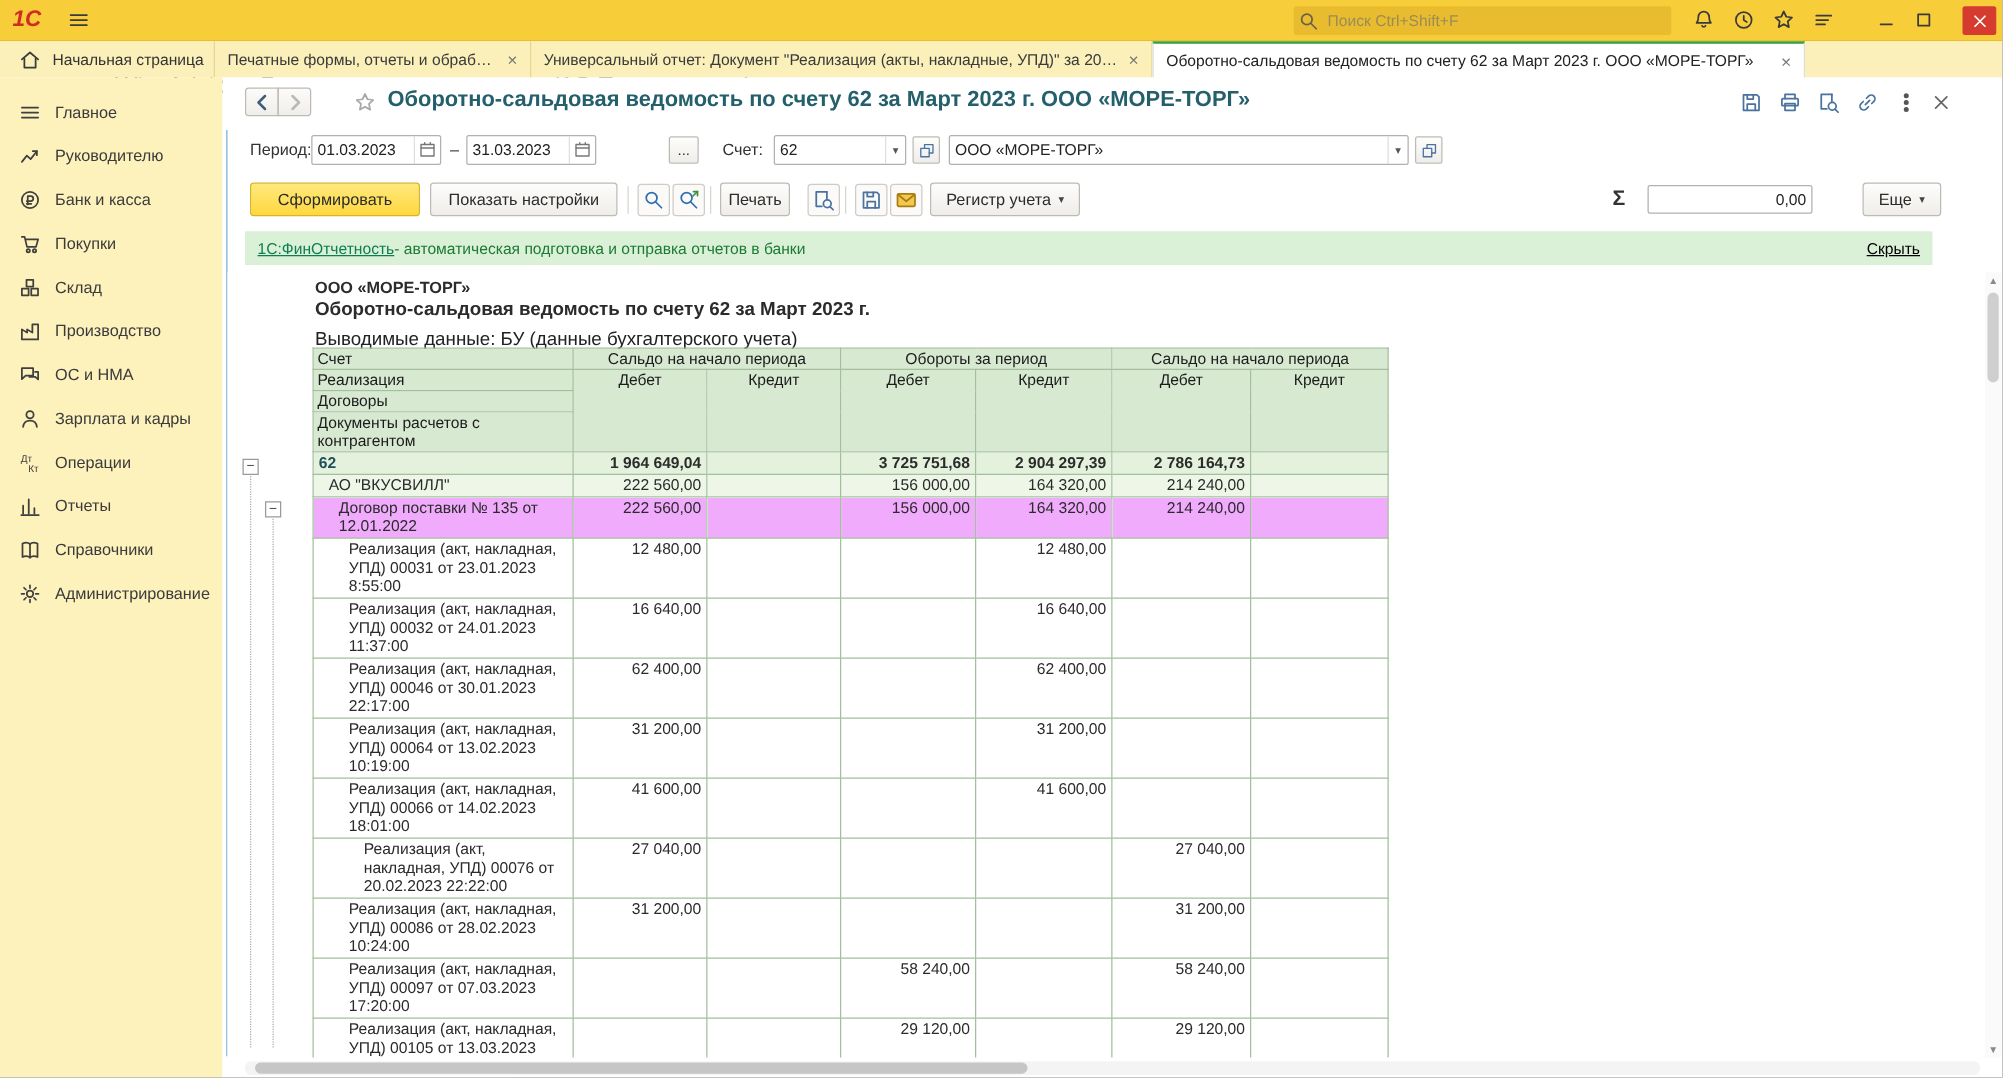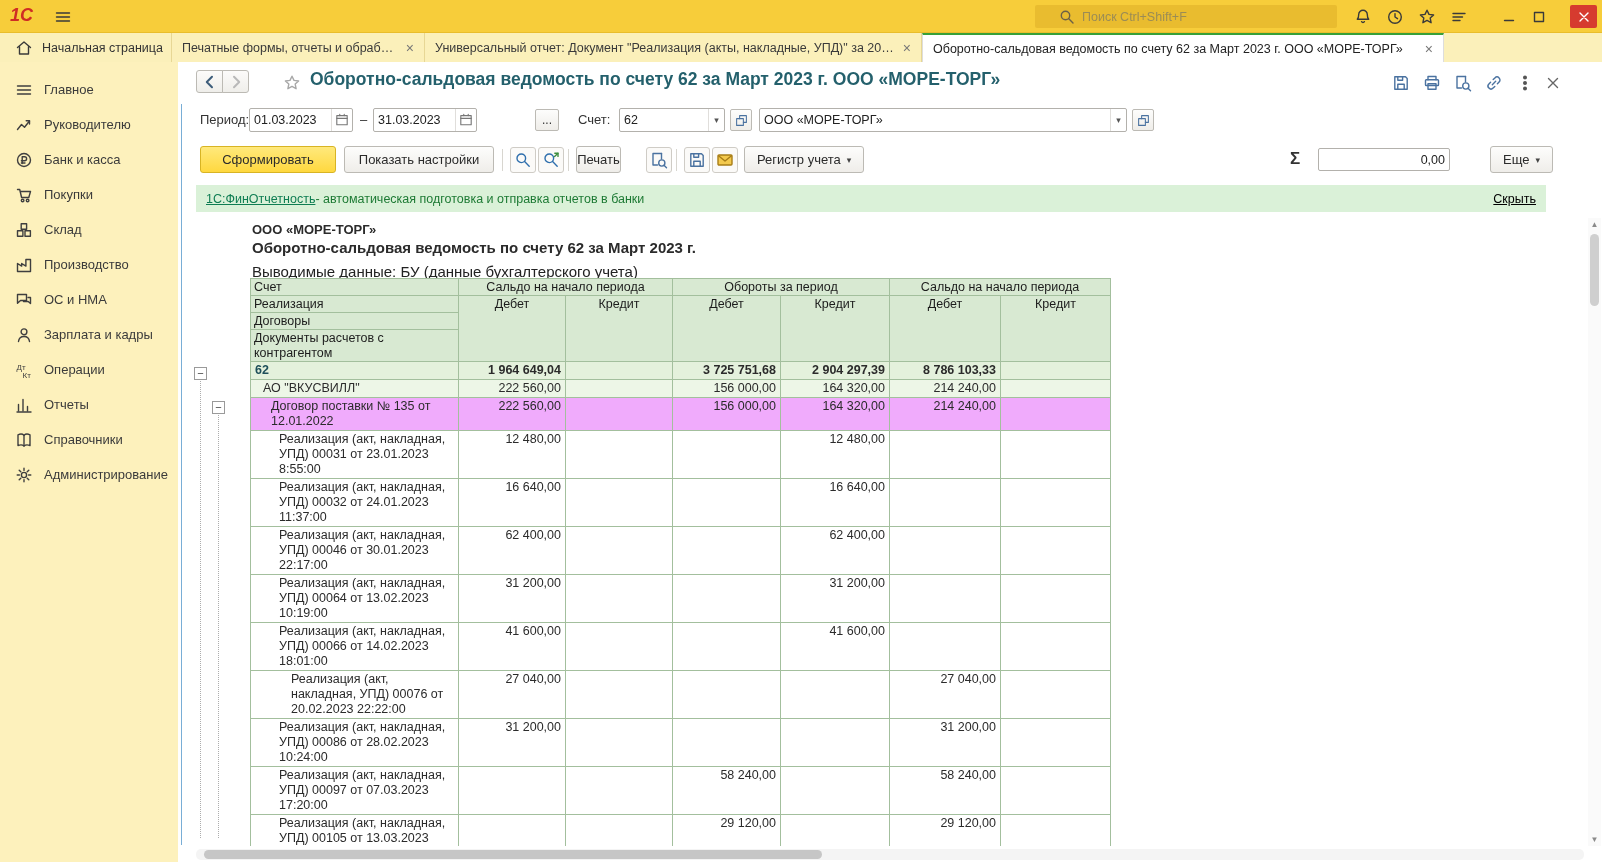--- a/index.html
+++ b/index.html
@@ -1,25 +1,25 @@
 <!DOCTYPE html>
 <html><head>
 <meta charset="utf-8">
 <style>
   html,body{margin:0;padding:0;background:#888;}
   .app{position:relative;width:1602px;height:862px;overflow:hidden;background:#fff;
        font-family:"Liberation Sans","DejaVu Sans",sans-serif;font-size:13px;color:#2b2b2b;}
-  .ic{display:inline-flex;align-items:center;justify-content:center;}
+  .ic{display:inline-flex;justify-content:center;}
 
   
   .titlebar{position:absolute;left:0;top:0;width:100%;height:33px;background:#f7cd3a;border-bottom:1px solid #e9bd2c;box-sizing:border-box;}
   .tb-logo{position:absolute;left:10px;top:5px;font-weight:bold;font-style:italic;font-size:18px;color:#cf2d24;}
   .tb-menu{position:absolute;left:52px;top:6px;width:22px;height:22px;}
   .tb-title{position:absolute;left:92px;top:24px;font-size:19px;color:#2f2f2f;white-space:nowrap;margin-top:34px;}
-  .tb-search{position:absolute;left:1035px;top:5px;width:302px;height:23px;background:#e9bc2f;border-radius:2px;display:flex;align-items:center;padding:0 22px;box-sizing:border-box;}
+  .tb-search{position:absolute;left:1035px;top:5px;width:302px;height:23px;background:#e9bc2f;border-radius:2px;display:flex;align-items:center;padding:0 2px;box-sizing:border-box;}
   .tb-search .ph{color:#9b8c55;font-size:12.5px;margin-left:5px;}
   .tb-ic{position:absolute;top:6px;width:22px;height:22px;}
   .tb-close{position:absolute;right:5px;top:5px;width:27px;height:23px;background:#d63b2f;border-radius:2px;display:flex;align-items:center;justify-content:center;}
 
   
   .tabbar{position:absolute;left:0;top:33px;width:100%;height:29px;background:#fbf0ba;display:flex;box-sizing:border-box;}
   .home-tab{width:172px;flex:0 0 auto;display:flex;align-items:center;gap:8px;padding-left:14px;box-sizing:border-box;border-right:1px solid #e7d795;font-size:12.5px;color:#333;}
   .tab-strip{display:flex;flex:1 1 auto;min-width:0;}
   .tab{flex:0 0 auto;display:flex;align-items:center;box-sizing:border-box;padding:0 10px;border-right:1px solid #e7d795;font-size:12.5px;color:#3a3a3a;height:29px;}
   .tab .tab-label{overflow:hidden;text-overflow:ellipsis;white-space:nowrap;min-width:0;flex:1;}
@@ -430,21 +430,21 @@
           <span class="ic">
             <svg width="20" height="20" viewBox="0 0 20 20" fill="none" stroke="#2f6fad" stroke-width="1.4" stroke-linecap="round" stroke-linejoin="round">
               <circle cx="8.3" cy="8.3" r="4.3"></circle>
               <path d="M11.6 11.6l4.6 4.6"></path>
               <path d="M13.8 3.2h3.2v3.2" stroke="#3f8f3f"></path>
               <path d="M17 3.2l-3.4 3.4" stroke="#3f8f3f"></path>
             </svg>
           </span>
         </div>
       <div class="vsep" style="left:390px"></div>
-      <div class="btn" style="left:398px;width:45px">
+      <div class="btn" style="left:398px;width:56px">
           <span>Печать</span>
         </div>
       <div class="icbtn" style="left:468px">
           <span class="ic">
             <svg width="20" height="20" viewBox="0 0 20 20" fill="none" stroke="#4a72a0" stroke-width="1.4" stroke-linecap="round" stroke-linejoin="round">
               <path d="M12.5 3.5H4V15h4.5"></path>
               <path d="M12.5 3.5V9"></path>
               <circle cx="12.8" cy="13" r="3.1"></circle>
               <path d="M15 15.3l2.5 2.5"></path>
             </svg>
@@ -530,21 +530,21 @@
               <th class="hl" style="height:32px;line-height:15px;padding-top:1px">Документы расчетов с контрагентом</th>
             </tr>
         </thead>
         <tbody>
             <tr class="lvl0">
               <td class="c-label" style="padding-left: 4px;">62</td>
               <td class="c-num">1 964 649,04</td>
               <td class="c-num"></td>
               <td class="c-num">3 725 751,68</td>
               <td class="c-num">2 904 297,39</td>
-              <td class="c-num">8 786 103,33</td>
+              <td class="c-num">2 786 164,73</td>
               <td class="c-num"></td>
             </tr>
             <tr class="lvl1">
               <td class="c-label" style="padding-left: 12px;">АО "ВКУСВИЛЛ"</td>
               <td class="c-num">222 560,00</td>
               <td class="c-num"></td>
               <td class="c-num">156 000,00</td>
               <td class="c-num">164 320,00</td>
               <td class="c-num">214 240,00</td>
               <td class="c-num"></td>

